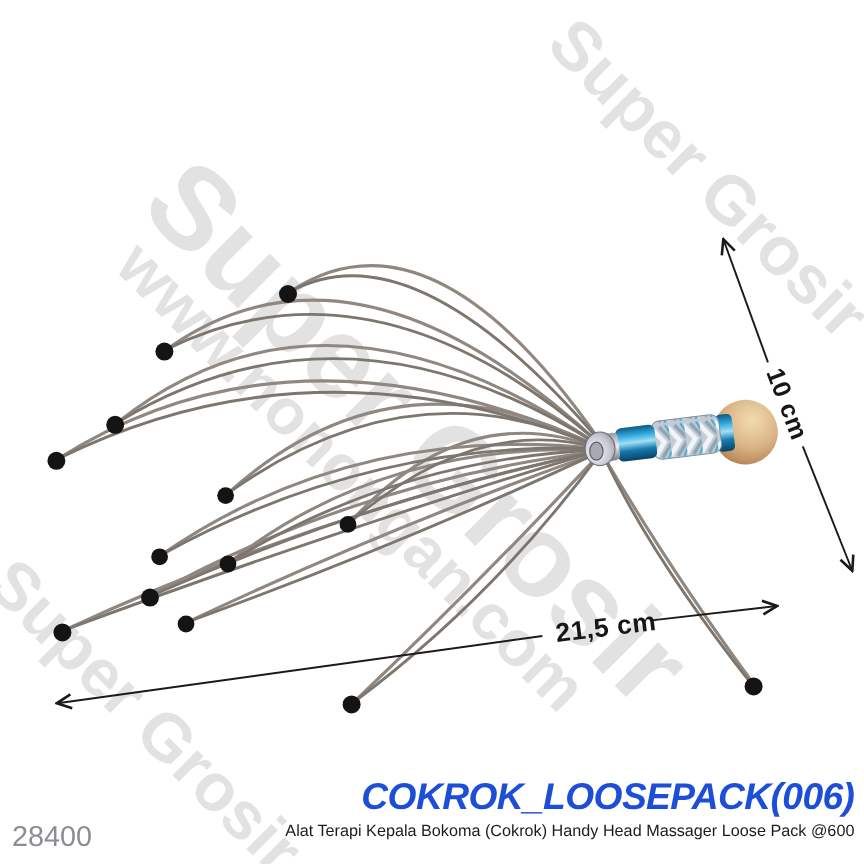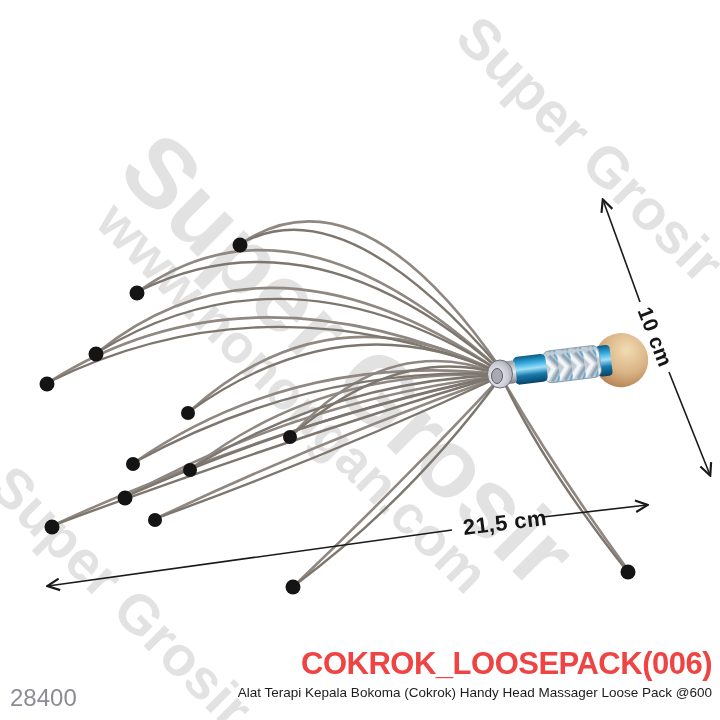--- a/index.html
+++ b/index.html
@@ -12,22 +12,22 @@
   .wm2{left:173px;top:116px;font-size:97px;}
   .wm3{left:126px;top:192px;font-size:54px;}
   .wm4{left:20px;top:456px;font-size:56px;}
   
   .photo{position:absolute;left:0;top:0;}
   
   .dim{position:absolute;color:#161616;font-weight:bold;white-space:nowrap;letter-spacing:0.5px;}
   .dim10{left:655px;top:337px;transform:translate(-50%,-50%) rotate(69deg);font-size:21px;}
   .dim215{left:505px;top:523px;transform:translate(-50%,-50%) rotate(-7deg);font-size:22px;}
   
-  .sku{position:absolute;right:8px;top:648px;font-size:31px;font-weight:bold;color:#ef4444;
-       line-height:1;letter-spacing:-0.5px;}
+  .sku{position:absolute;right:8px;top:648px;font-size:31px;font-weight:bold;color:#1d4ed8;
+       line-height:1;letter-spacing:-0.5px;font-style:italic;}
   .desc{position:absolute;right:8px;top:685px;font-size:13.5px;color:#1c1c1c;line-height:1.2;}
   .code{position:absolute;left:10px;top:686px;font-size:24px;color:#8c8c94;line-height:1;}
 </style>
 </head>
 <body>
 
 <div class="canvas">
 
   <div class="wm wm1">Super Grosir</div>
   <div class="wm wm2">Super Grosir</div>

